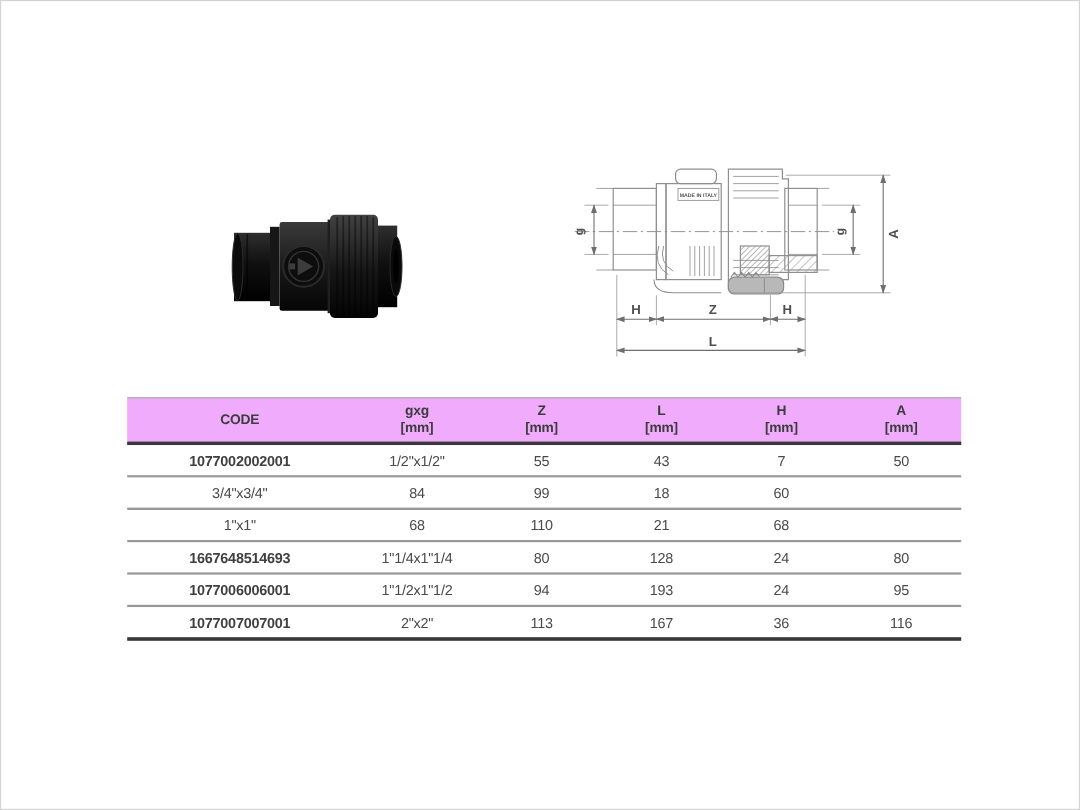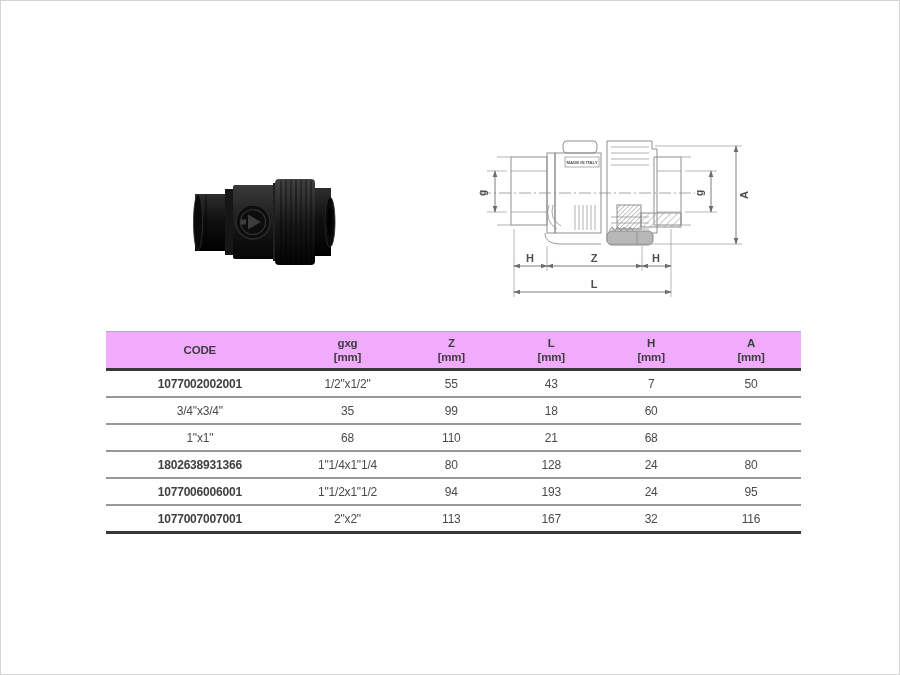--- a/index.html
+++ b/index.html
@@ -254,52 +254,52 @@
         <div class="trow">
           <div class="td code">1077002002001</div>
           <div class="td">1/2"x1/2"</div>
           <div class="td">55</div>
           <div class="td">43</div>
           <div class="td">7</div>
           <div class="td">50</div>
         </div>
         <div class="trow">
           <div class="td">3/4"x3/4"</div>
-          <div class="td">35</div>
+          <div class="td">84</div>
           <div class="td">99</div>
           <div class="td">18</div>
           <div class="td">60</div>
         </div>
         <div class="trow">
           <div class="td">1"x1"</div>
           <div class="td">68</div>
           <div class="td">110</div>
           <div class="td">21</div>
           <div class="td">68</div>
         </div>
         <div class="trow">
-          <div class="td code">1802638931366</div>
+          <div class="td code">1667648514693</div>
           <div class="td">1"1/4x1"1/4</div>
           <div class="td">80</div>
           <div class="td">128</div>
           <div class="td">24</div>
           <div class="td">80</div>
         </div>
         <div class="trow">
           <div class="td code">1077006006001</div>
           <div class="td">1"1/2x1"1/2</div>
           <div class="td">94</div>
           <div class="td">193</div>
           <div class="td">24</div>
           <div class="td">95</div>
         </div>
         <div class="trow">
           <div class="td code">1077007007001</div>
           <div class="td">2"x2"</div>
           <div class="td">113</div>
           <div class="td">167</div>
-          <div class="td">32</div>
+          <div class="td">36</div>
           <div class="td">116</div>
         </div>
       </div>
   </div>
 
 </div>
 
 </body></html>

